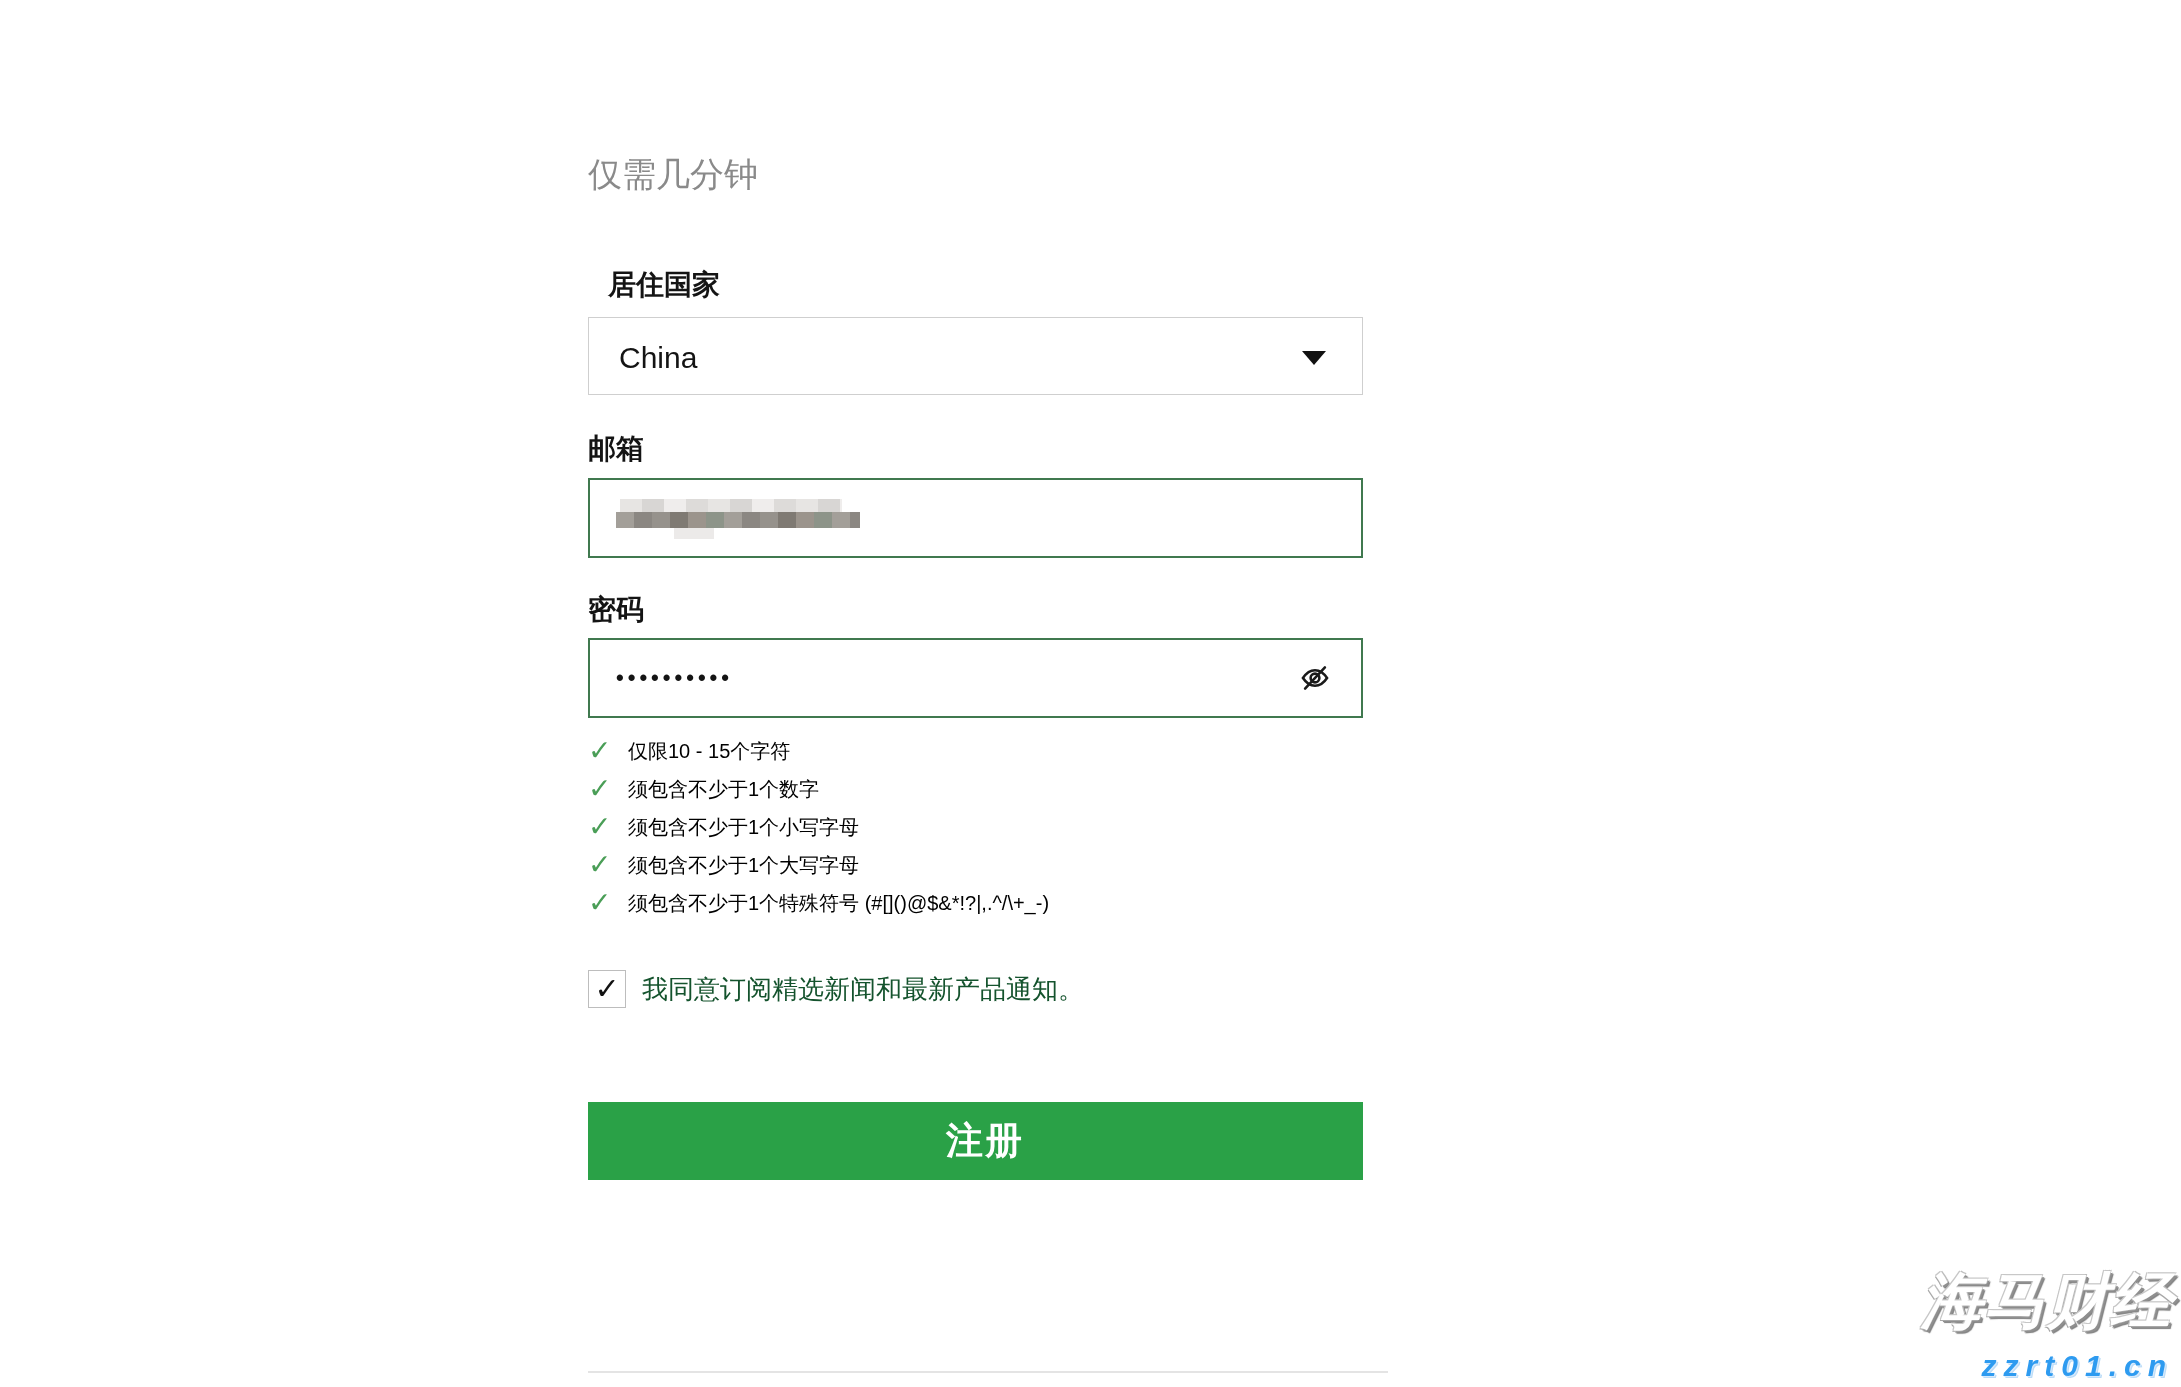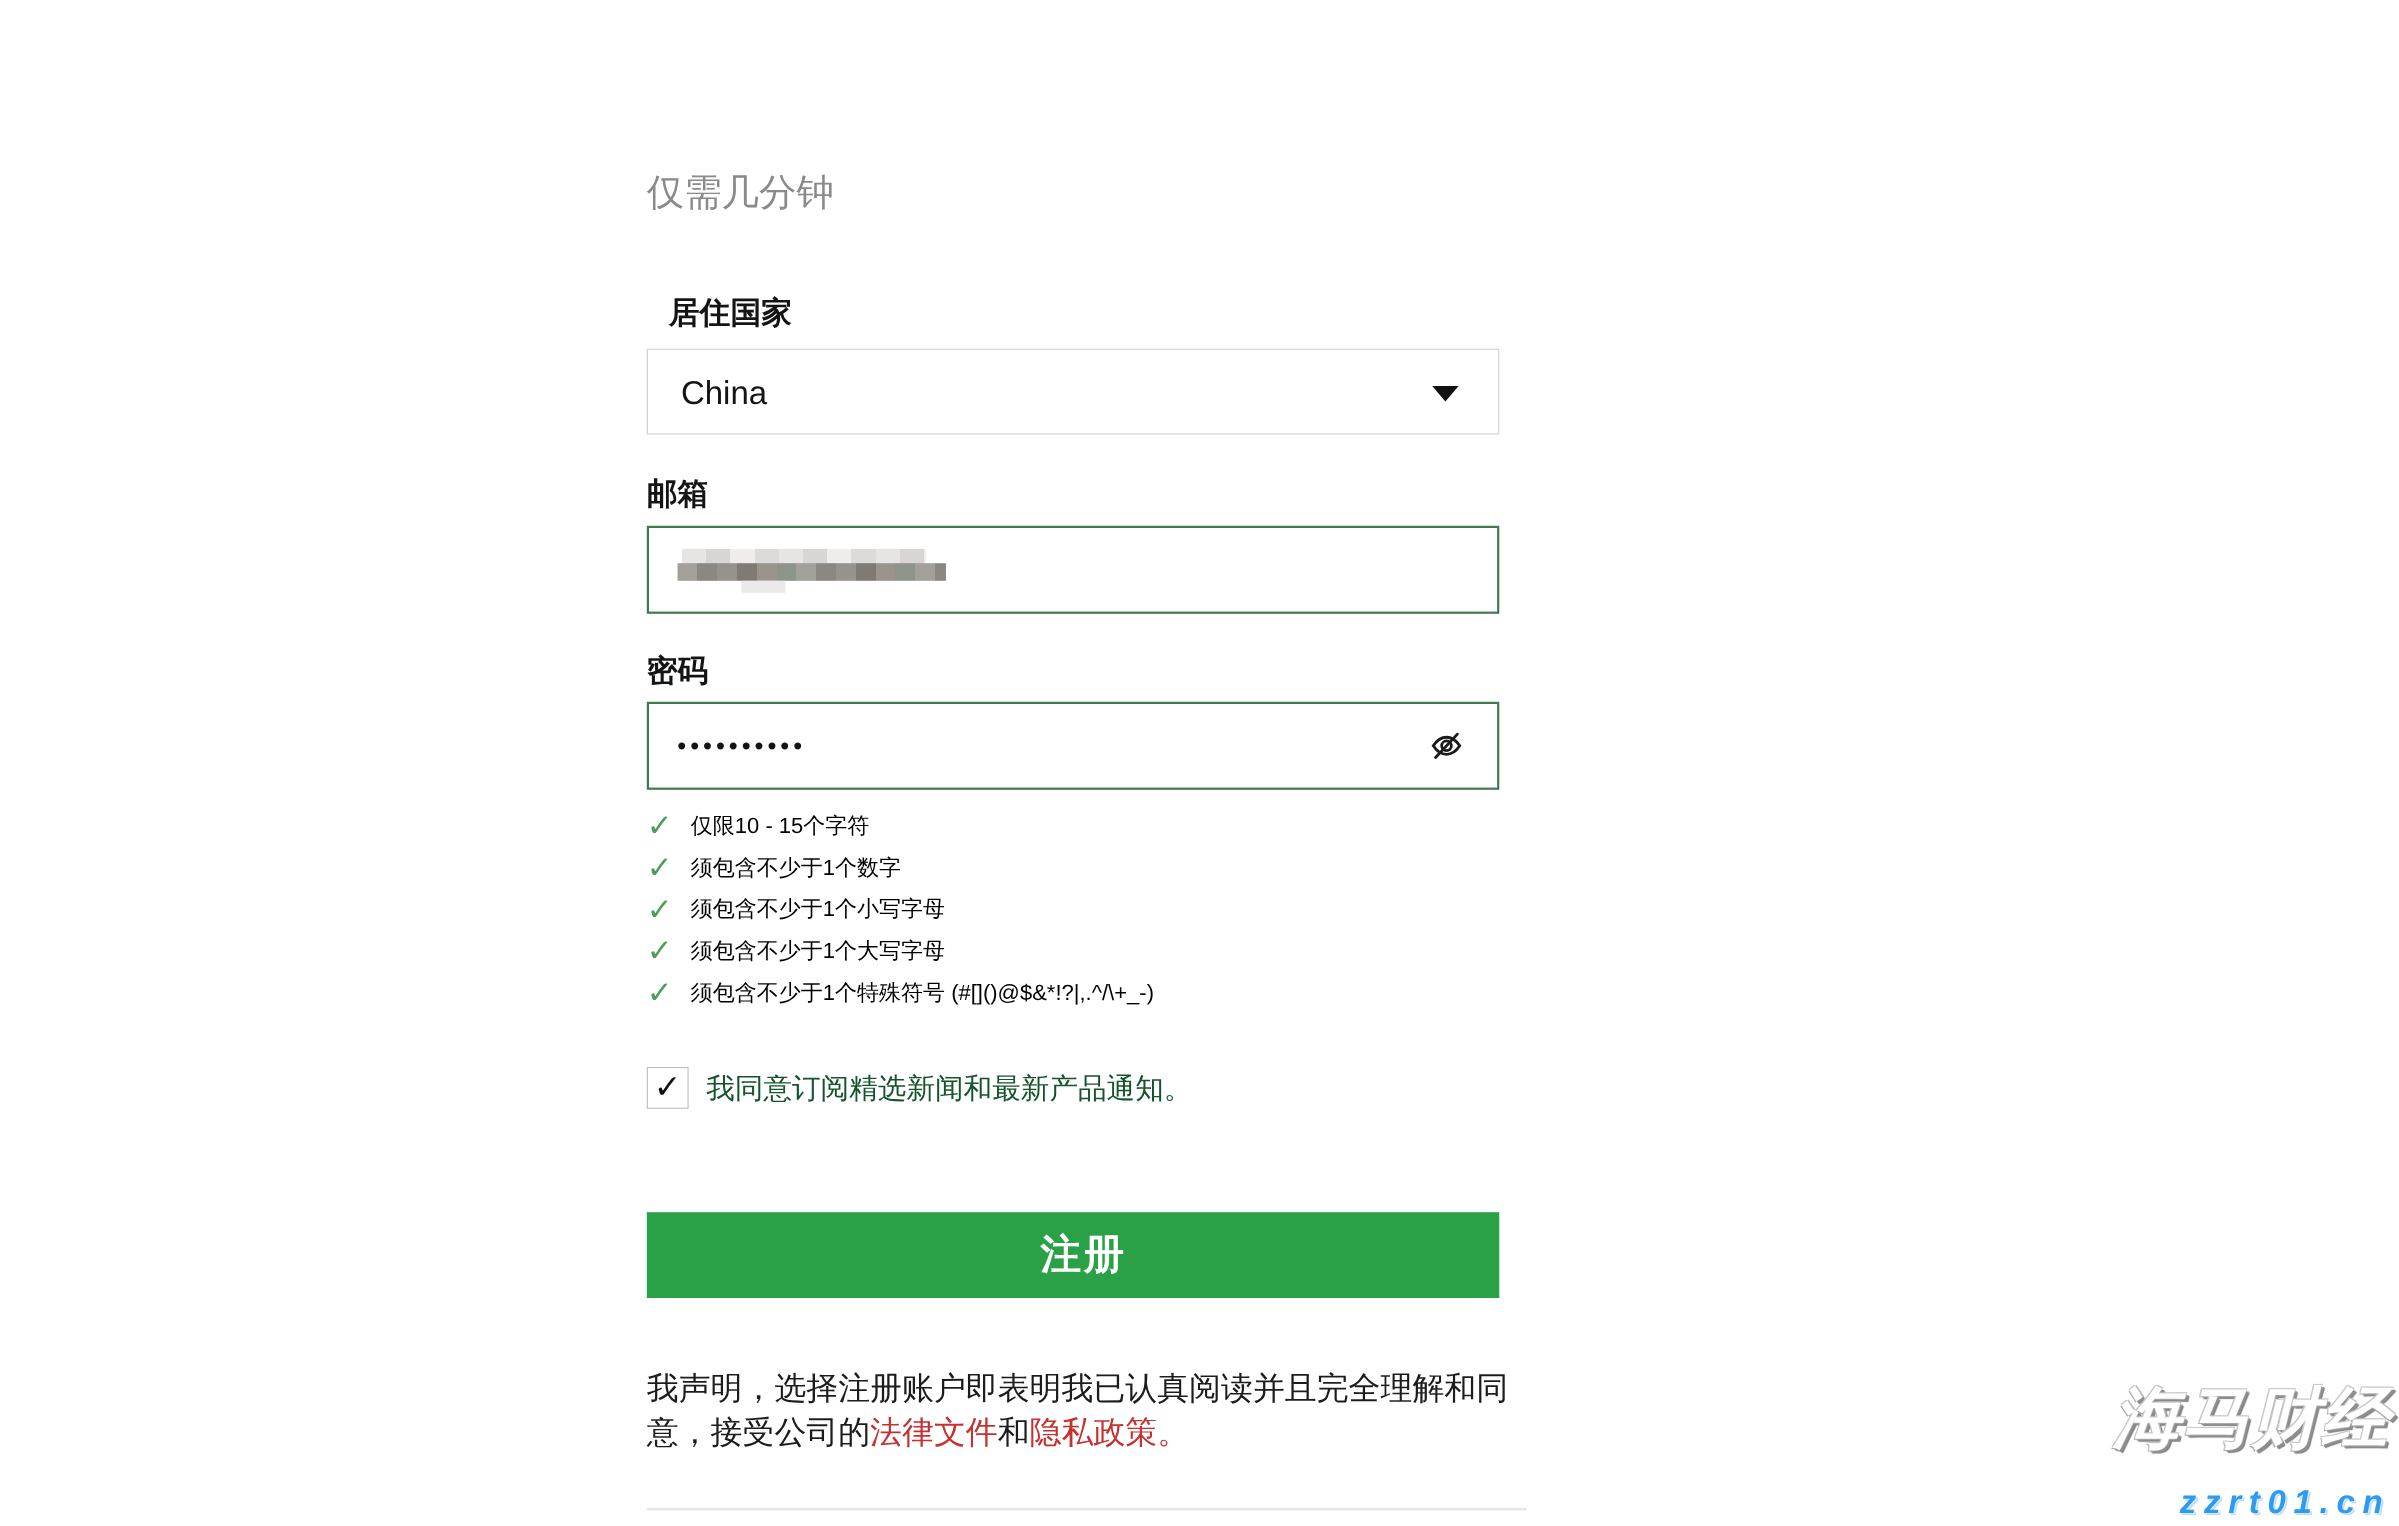--- a/index.html
+++ b/index.html
@@ -222,21 +222,21 @@
     font-weight: 900;
     font-style: italic;
     color: #ffffff;
     letter-spacing: 2px;
     text-shadow:
       -1px -1px 0 #c7c7c7, 1px -1px 0 #bdbdbd,
       -1px 1px 0 #a8a8a8, 2px 2px 0 #8f8f8f,
       3px 3px 1px #7f7f7f;
   }
   .wm-site {
-    margin-top: 18px;
+    margin-top: 6px;
     font-size: 30px;
     font-weight: 900;
     font-style: italic;
     color: #2e9bf0;
     letter-spacing: 7px;
     text-shadow: 1px 1px 0 #d7eafc, 2px 2px 0 #bcdcf7;
   }
 </style>
 </head>
 <body>
@@ -297,21 +297,20 @@
 
   <div class="newsletter-row">
     <div class="checkbox">
       <span class="mark">✓</span>
     </div>
     <span class="newsletter-label">我同意订阅精选新闻和最新产品通知。</span>
   </div>
 
   <button class="submit-button">注册</button>
 
-  <p class="legal"><span>我声明，选择注册账户即表明我已认真阅读并且完全理解和同意，接受公司的</span><a>法律文件</a><span>和</span><a>隐私政策</a><span class="period">。</span></p>
 
   <div class="divider"></div>
 
   <div class="watermark">
     <div class="wm-brand">海马财经</div>
     <div class="wm-site">zzrt01.cn</div>
   </div>
 
 </div>
 

